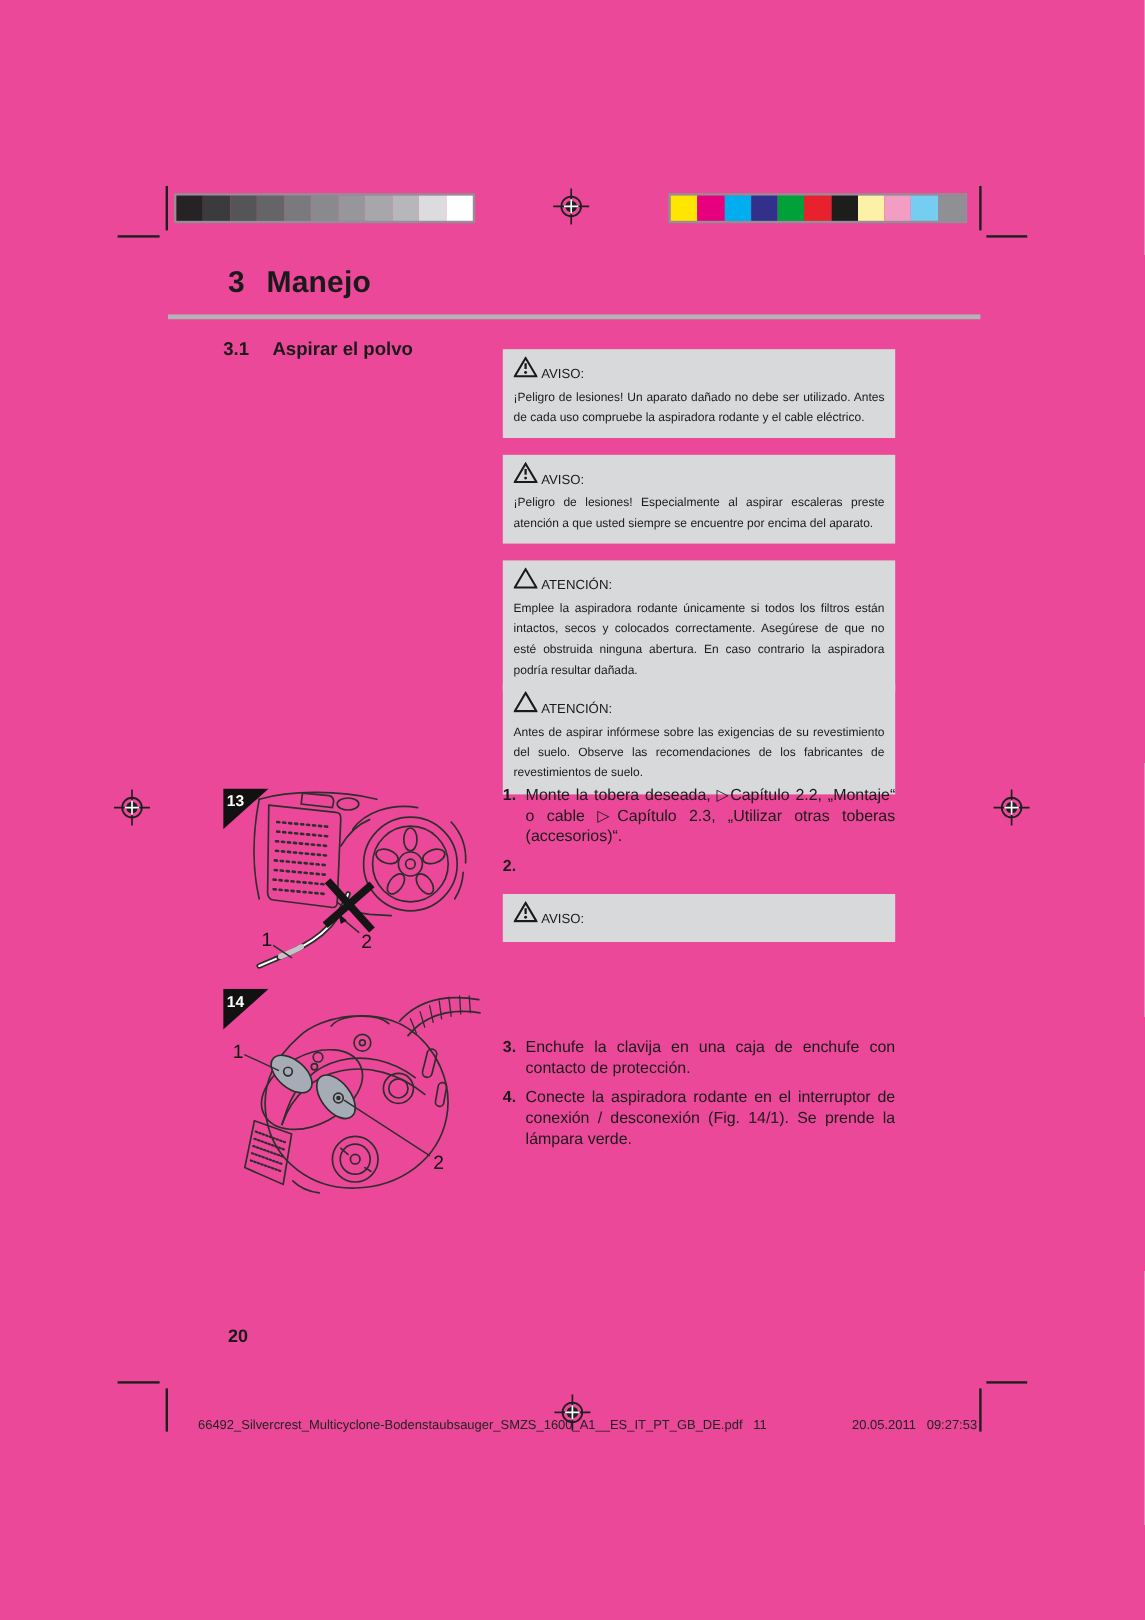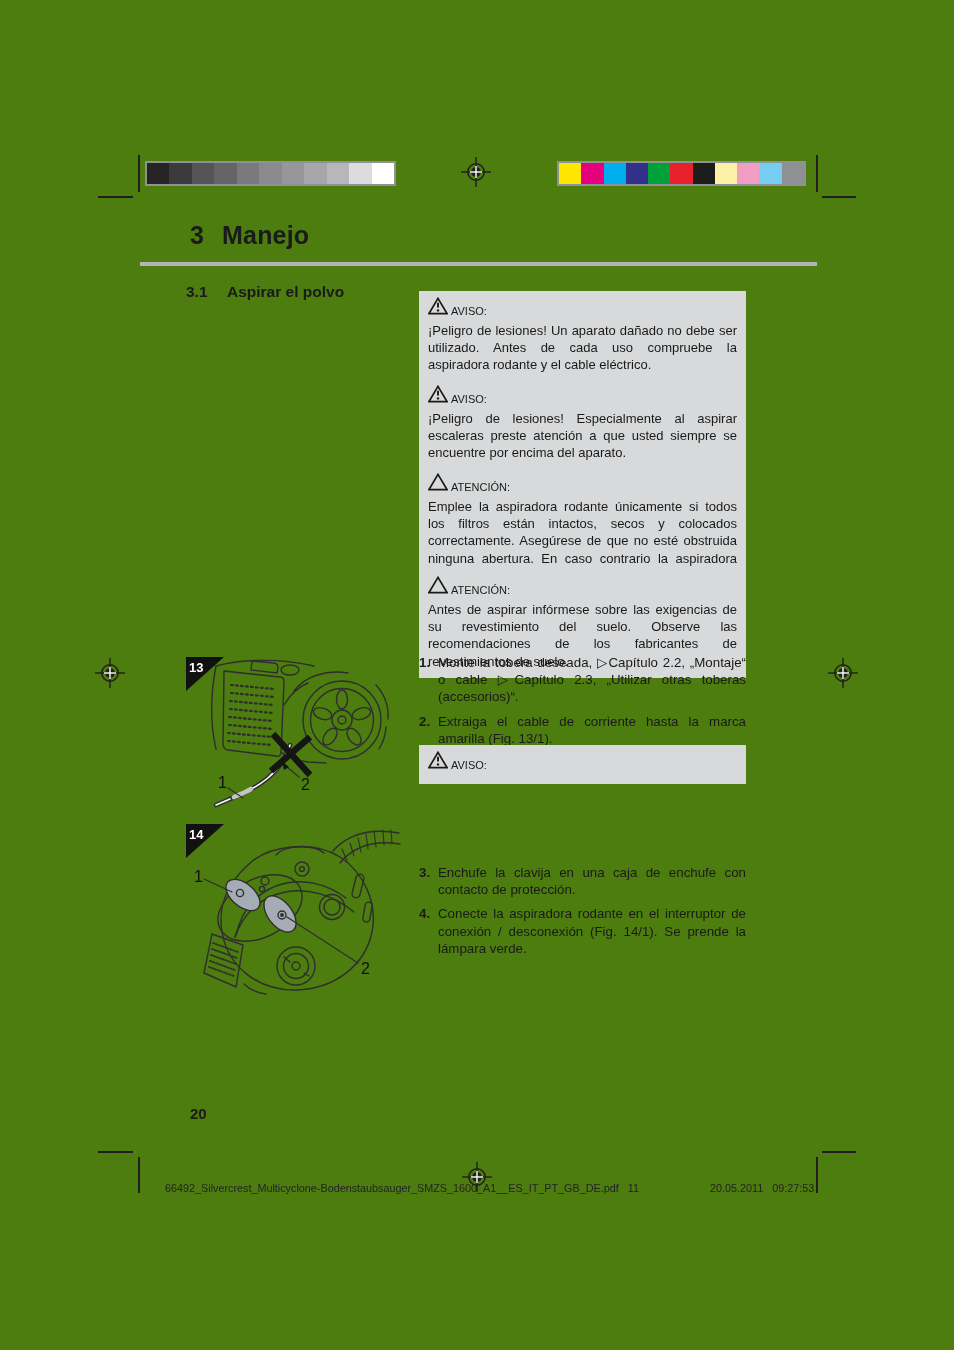--- a/index.html
+++ b/index.html
@@ -1,35 +1,35 @@
 <!DOCTYPE html>
 <html lang="es"><head>
 <meta charset="utf-8">
 <style>
   html,body{margin:0;padding:0;background:#ffffff;}
-  .canvas{position:relative;width:954px;height:1350px;background:#4d7c0f;overflow:hidden;
+  .canvas{position:relative;width:954px;height:1350px;background:#ec4899;overflow:hidden;
           font-family:"Liberation Sans",sans-serif;color:#1a1a1a;}
   
   .mark{position:absolute;background:#1f1f1f;}
   
   .calbar{position:absolute;display:flex;border:2px solid #8f9194;height:25px;box-sizing:border-box;}
   .calbar .swatch{flex:1 0 auto;height:100%;}
   
   .reg{position:absolute;width:36px;height:36px;}
   
   .chapter{position:absolute;left:190px;top:221px;font-size:25px;font-weight:bold;letter-spacing:.2px;}
   .chapter .num{display:inline-block;min-width:32px;}
   .rule{position:absolute;left:140px;top:262px;width:677px;height:4px;background:#b2b4b7;}
   .section{position:absolute;left:186px;top:283px;font-size:15.5px;font-weight:bold;}
   .section .num{display:inline-block;width:41px;}
   
   .wbox{position:absolute;left:419px;width:327px;background:#d8d9da;box-sizing:border-box;
         padding:6px 9px 8px 9px;}
   .wbox .whead{display:flex;align-items:flex-end;gap:3px;font-weight:normal;font-size:11px;line-height:19px;margin-bottom:1px;}
-  .wbox .wtext{font-size:13px;line-height:17.2px;text-align:justify;hyphens:auto;}
+  .wbox .wtext{font-size:10px;line-height:17.2px;text-align:justify;hyphens:auto;}
   
   .steps{position:absolute;left:419px;width:327px;}
   .step{position:relative;padding-left:19px;font-size:13.3px;line-height:17.2px;
         text-align:justify;hyphens:auto;margin-bottom:7px;}
   .step .n{position:absolute;left:0;top:0;font-weight:bold;}
   .it{margin-top:32px;}
   
   .fig{position:absolute;}
   .fig svg{display:block;}
   .fig text.callout{font-family:"Liberation Sans",sans-serif;font-size:16px;fill:#111;}
@@ -172,21 +172,20 @@
     <div class="wtext">Antes de aspirar infórmese sobre las exigencias de su revestimiento del suelo. Observe las recomendaciones de los fabricantes de revestimientos de suelo.</div>
   </div>
 
   <div class="steps" style="top:654px;">
     <div class="step">
       <span class="n">1.</span>
       <span><span>Monte la tobera deseada, </span><span class="it">▷Capítulo 2.2, „Montaje“</span><span> o cable </span><span class="it">▷Capítulo 2.3, „Utilizar otras toberas (accesorios)“</span><span>.</span></span>
     </div>
     <div class="step">
       <span class="n">2.</span>
-      <span>Extraiga el cable de corriente hasta la marca amarilla (Fig. 13/1).</span>
     </div>
   </div>
 
   <div class="wbox" style="top:745px;">
     <div class="whead">
       <span>
         <svg width="20" height="18" viewBox="0 0 20 18">
             <polygon points="10,1.4 19,16.6 1,16.6" fill="none" stroke="#1a1a1a" stroke-width="1.7"></polygon>
             <line x1="10" y1="5.8" x2="10" y2="10.6" stroke="#1a1a1a" stroke-width="1.9"></line>
             <circle cx="10" cy="13.4" r="1.2" fill="#1a1a1a"></circle>

